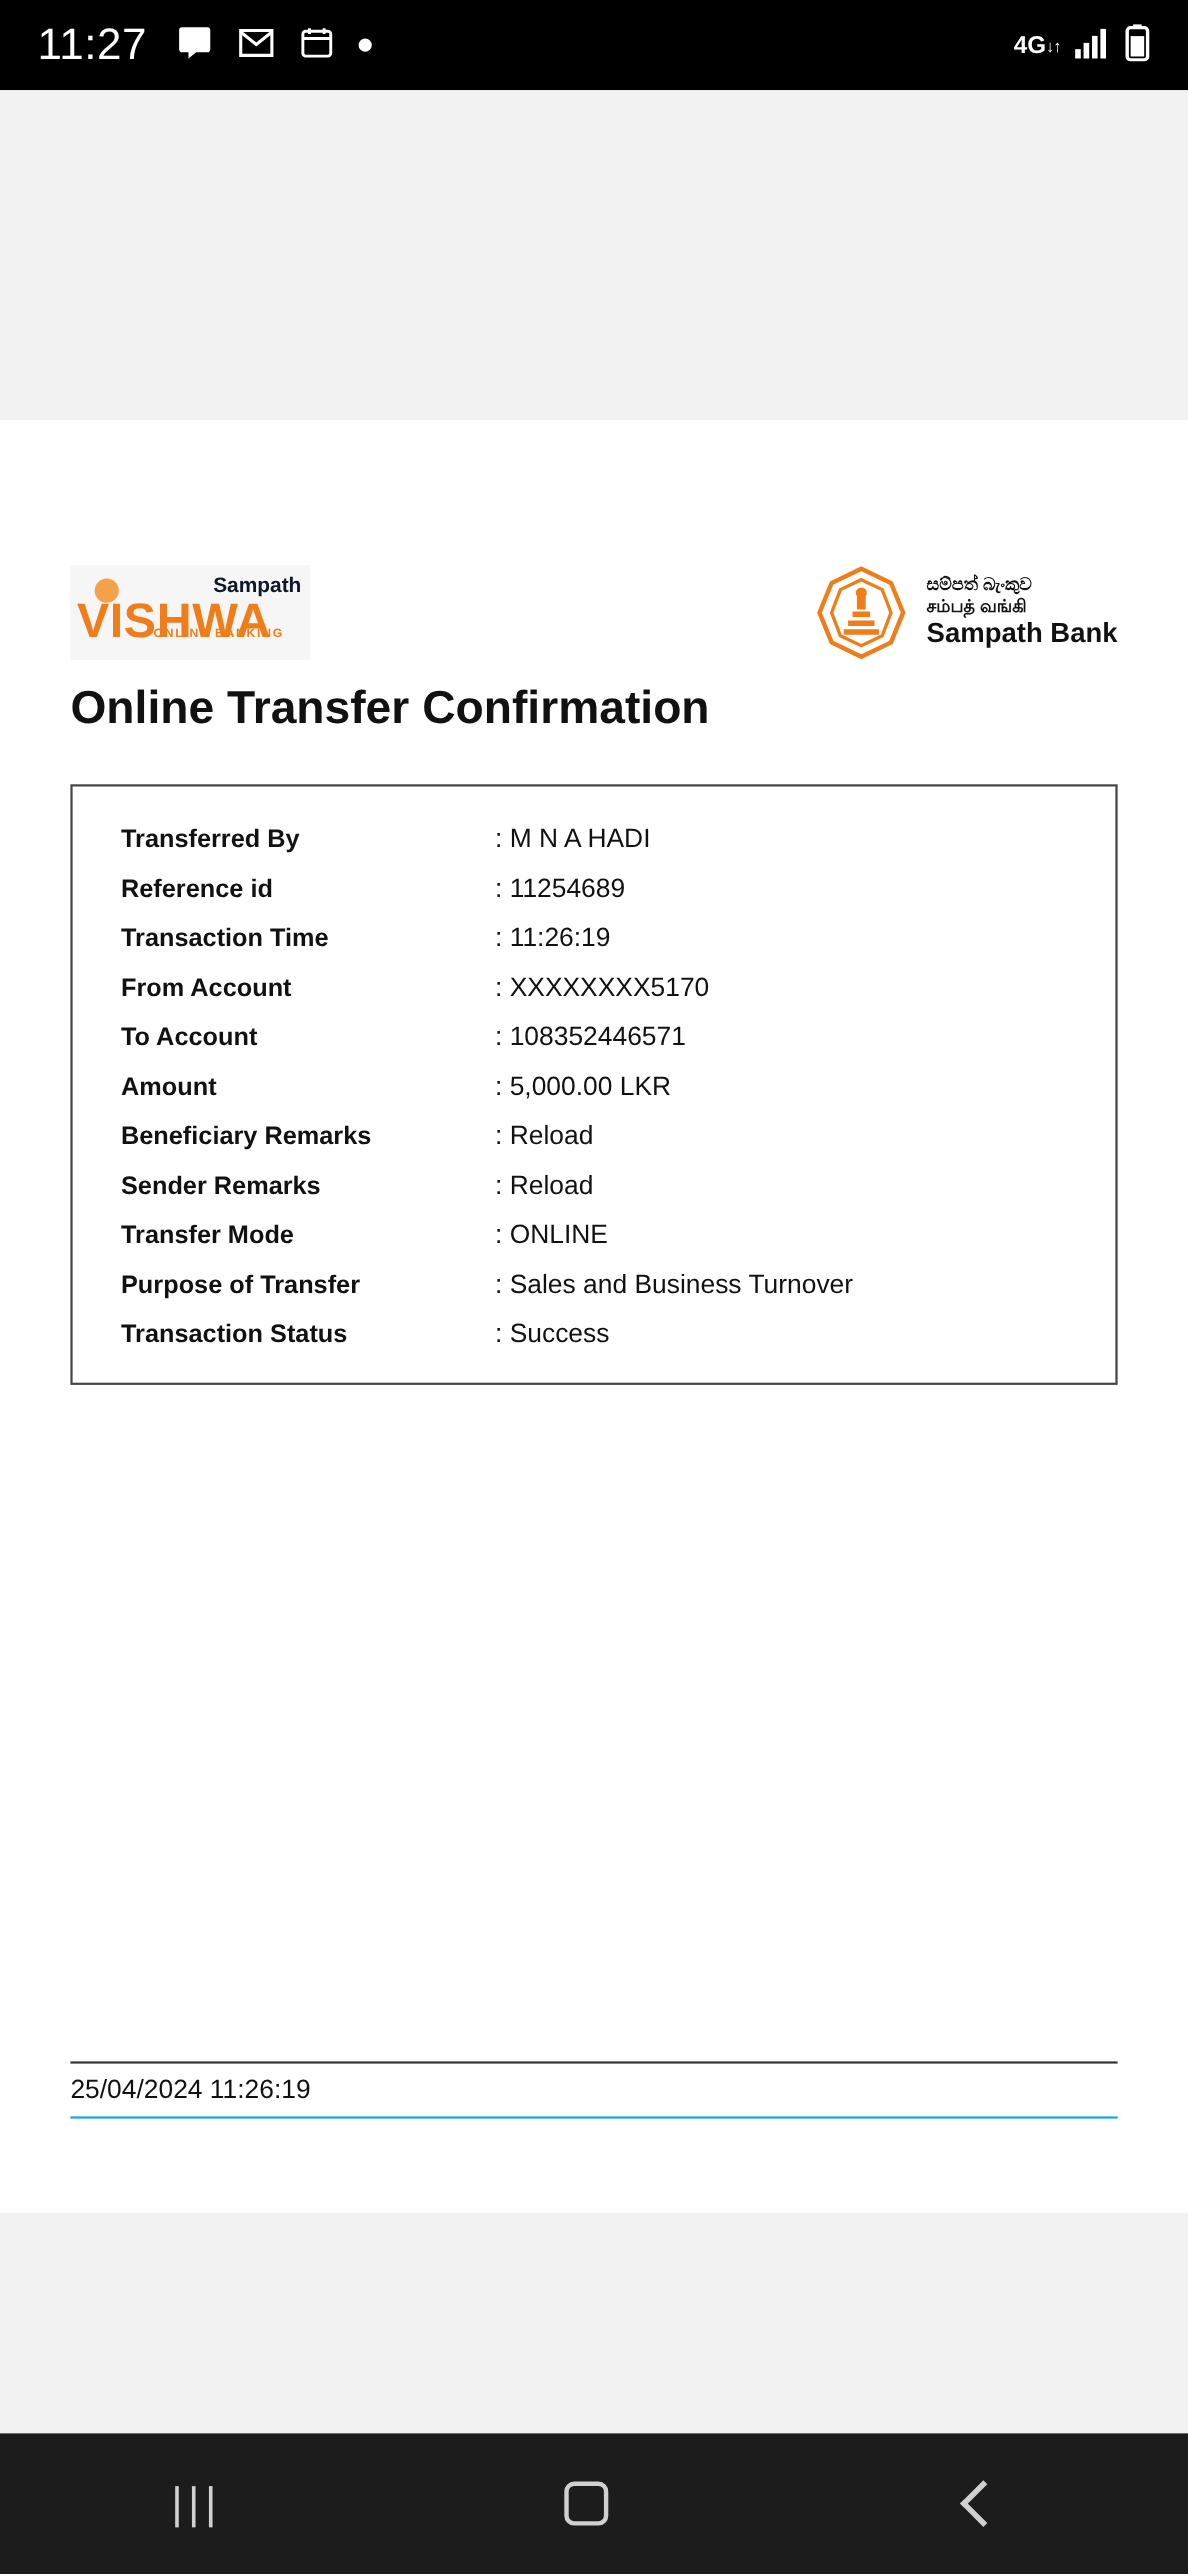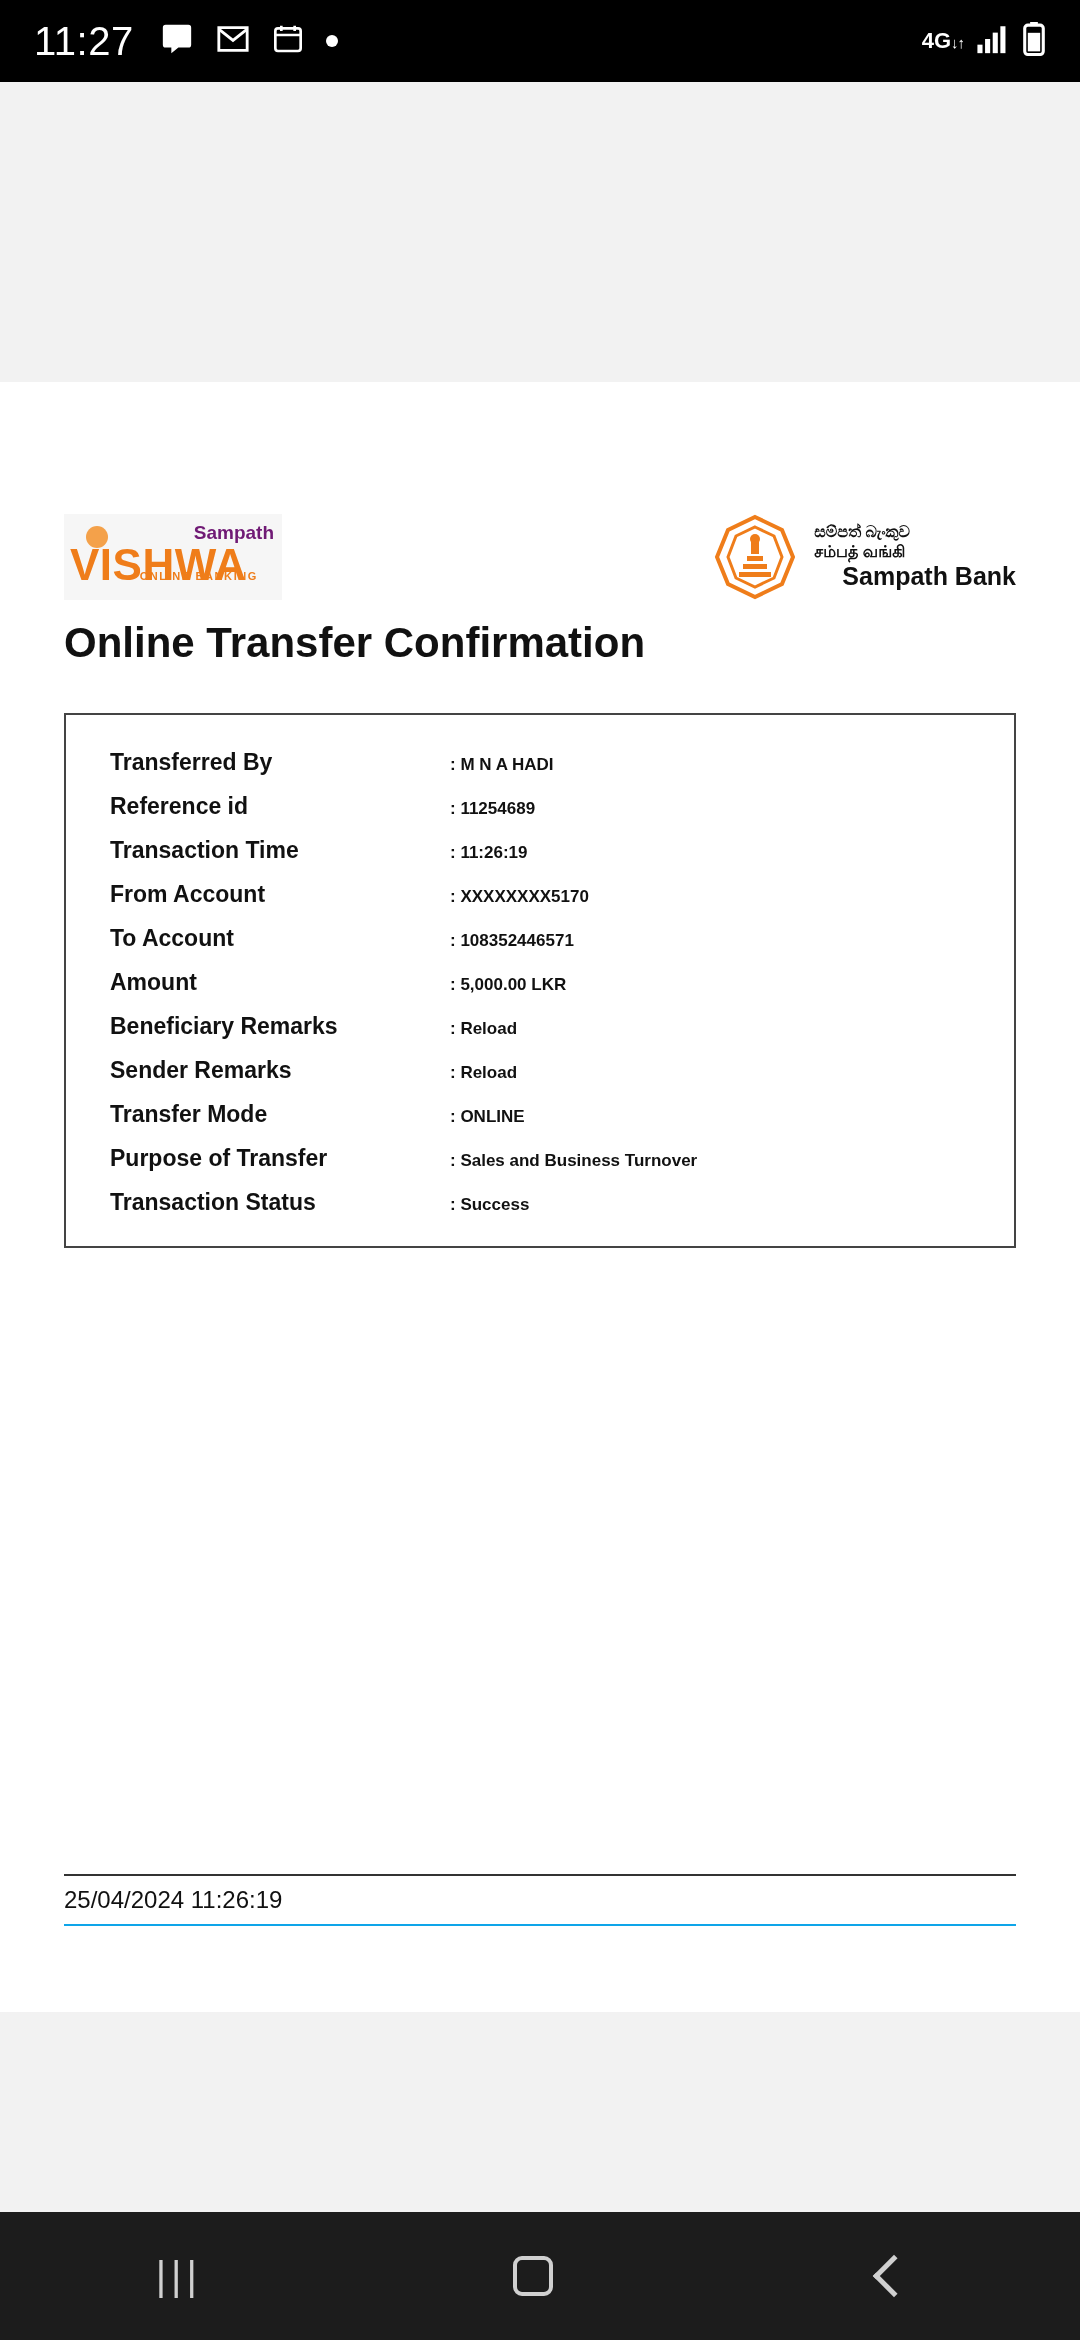--- a/index.html
+++ b/index.html
@@ -107,21 +107,21 @@
     left: 22px; top: 12px;
     width: 22px; height: 22px;
     border-radius: 50%;
     background: #f4a14a;
   }
   .vishwa-sampath {
     position: absolute;
     right: 8px; top: 8px;
     font-size: 19px;
     font-weight: 700;
-    color: #701a75;
+    color: #0f172a;
   }
   .vishwa-sub {
     position: absolute;
     right: 24px; top: 56px;
     font-size: 11px;
     letter-spacing: 1.6px;
     color: #ef7d1a;
     font-weight: 700;
   }
 
@@ -140,21 +140,20 @@
   }
   .bank-text .si1, .bank-text .si2 {
     font-size: 16px;
     color: #111;
     font-weight: 600;
   }
   .bank-text .en {
     font-size: 25px;
     color: #111;
     font-weight: 700;
-    margin-left: 28px;
   }
 
   .doc-title {
     margin-top: 62px;
     font-size: 42px;
     font-weight: 700;
     color: #111;
   }
 
   
@@ -171,23 +170,23 @@
   .detail-row:last-child { padding-bottom: 0; }
   .detail-label {
     width: 360px;
     flex: 0 0 360px;
     font-size: 23px;
     font-weight: 700;
     color: #111;
     padding-left: 20px;
   }
   .detail-value {
-    font-size: 17px;
-    color: #111;
-    font-weight: 700;
+    font-size: 24px;
+    color: #111;
+    font-weight: 400;
     white-space: pre;
   }
 
   
   .footer-stamp {
     position: absolute;
     left: 64px; right: 64px;
     bottom: 86px;
     border-top: 2px solid #333;
     border-bottom: 2px solid #0ea5e9;

